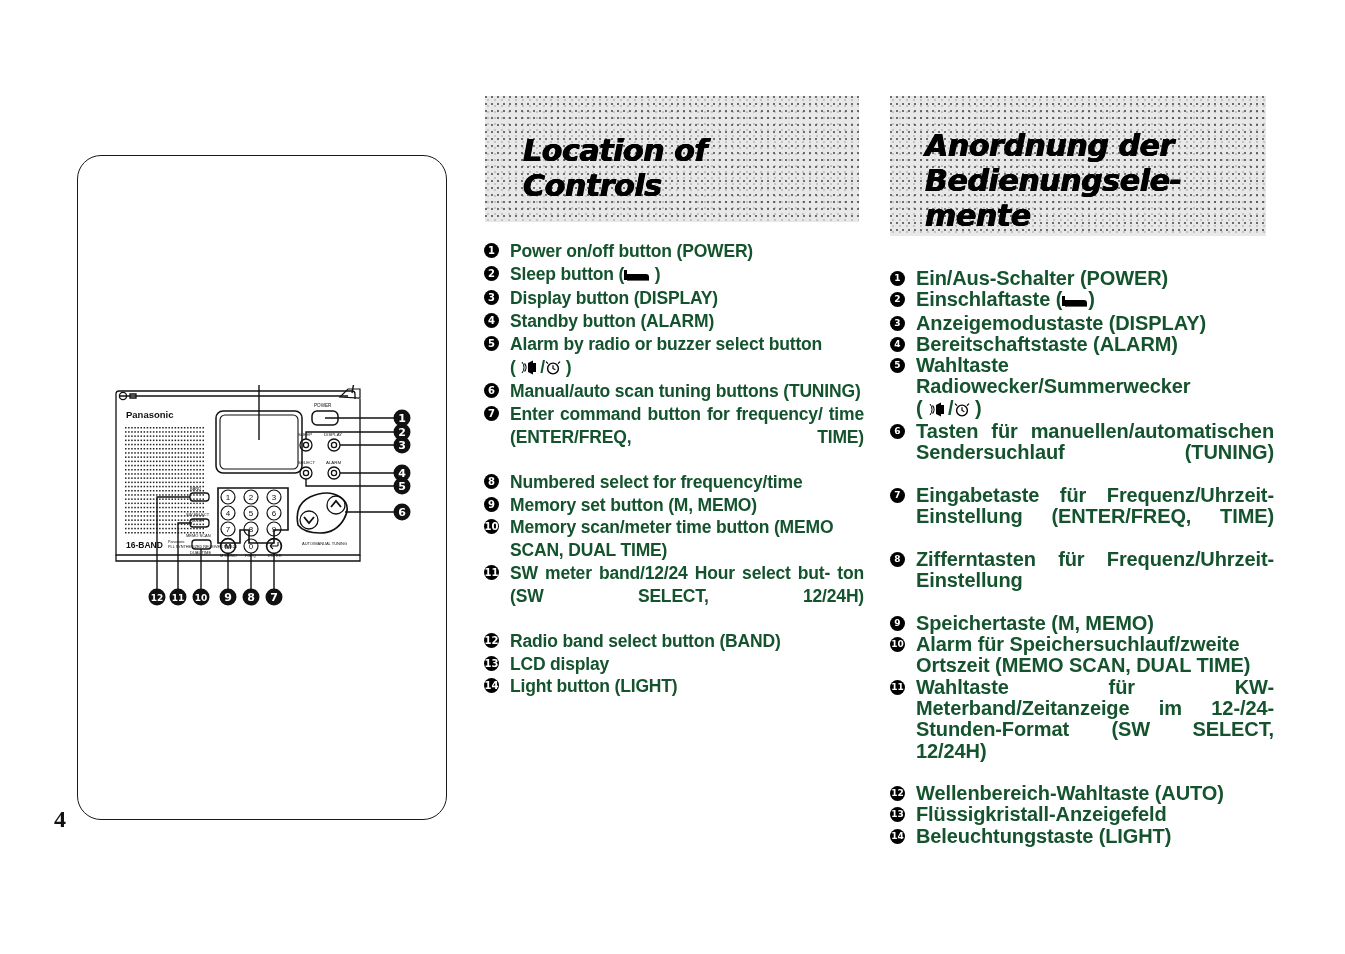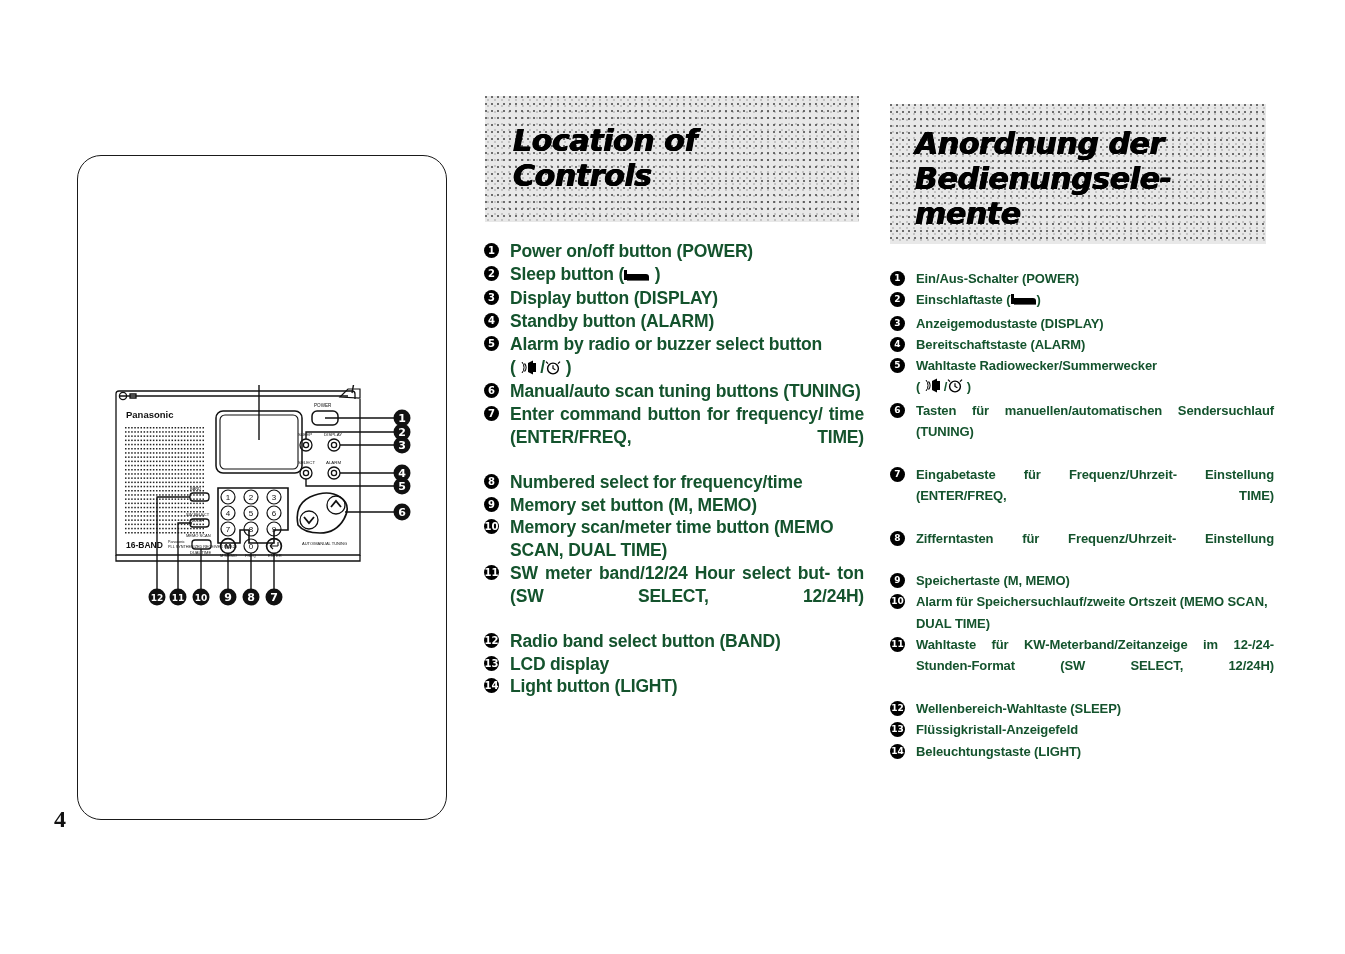--- a/index.html
+++ b/index.html
@@ -56,34 +56,34 @@
     background-color: #e8e8e8;
     background-image:
       radial-gradient(circle at 1px 1px, rgba(0,0,0,0.55) 0.7px, transparent 0.9px),
       radial-gradient(circle at 3px 4px, rgba(0,0,0,0.33) 0.6px, transparent 0.8px),
       radial-gradient(circle at 5px 2px, rgba(0,0,0,0.40) 0.5px, transparent 0.7px),
       radial-gradient(circle at 2px 6px, rgba(0,0,0,0.28) 0.6px, transparent 0.8px);
     background-size: 6px 7px, 7px 6px, 5px 8px, 8px 5px;
     overflow: hidden;
   }
   .heading-band h1 {
-    margin: 0;
+    margin: 10px;
     font-family: "DejaVu Sans", sans-serif;
     font-weight: bold;
     font-style: italic;
     font-size: 30px;
     line-height: 1.17;
     letter-spacing: -0.4px;
     color: #000;
     text-shadow: 0.6px 0 0 #000, -0.4px 0 0 #000;
     white-space: pre-line;
   }
   #heading-en-band { left: 485px; top: 96px; width: 374px; height: 126px; }
   #heading-en-band h1 { padding: 27px 0 0 28px; }
-  #heading-de-band { left: 890px; top: 104px; width: 376px; height: 140px; }
+  #heading-de-band { left: 890px; top: 96px; width: 376px; height: 140px; }
   #heading-de-band h1 { padding: 22px 0 0 25px; }
 
   
   .control-list {
     position: absolute;
     margin: 0;
     padding: 0;
     list-style: none;
   }
   #list-en { left: 484px; top: 240px; width: 380px; }
@@ -134,21 +134,21 @@
 
   
   #list-de .control-item { margin-bottom: 0; }
   #list-de .bullet {
     top: 3px;
     font-size: 9px;
     line-height: 15px;
   }
   #list-de .item-text {
     margin-left: 26px;
-    font-size: 13px;
+    font-size: 20px;
     line-height: 21.3px;
     font-weight: bold;
     letter-spacing: -0.1px;
   }
   #list-de .item-text.justify { text-align: justify; }
   #list-de .item-text.justify::after {
     content: "";
     display: inline-block;
     width: 100%;
   }
@@ -1178,21 +1178,21 @@
     <li class="control-item">
       <span class="bullet">10</span>
       <span class="item-text">Alarm für Speichersuchlauf/zweite Ortszeit (MEMO SCAN, DUAL TIME)</span>
     </li>
     <li class="control-item">
       <span class="bullet">11</span>
       <span class="item-text justify">Wahltaste für KW-Meterband/Zeitanzeige im 12-/24-Stunden-Format (SW SELECT, 12/24H)</span>
     </li>
     <li class="control-item">
       <span class="bullet">12</span>
-      <span class="item-text">Wellenbereich-Wahltaste (SLEEP)</span>
+      <span class="item-text">Wellenbereich-Wahltaste (AUTO)</span>
     </li>
     <li class="control-item">
       <span class="bullet">13</span>
       <span class="item-text">Flüssigkristall-Anzeigefeld</span>
     </li>
     <li class="control-item">
       <span class="bullet">14</span>
       <span class="item-text">Beleuchtungstaste (LIGHT)</span>
     </li>
   </ul>

